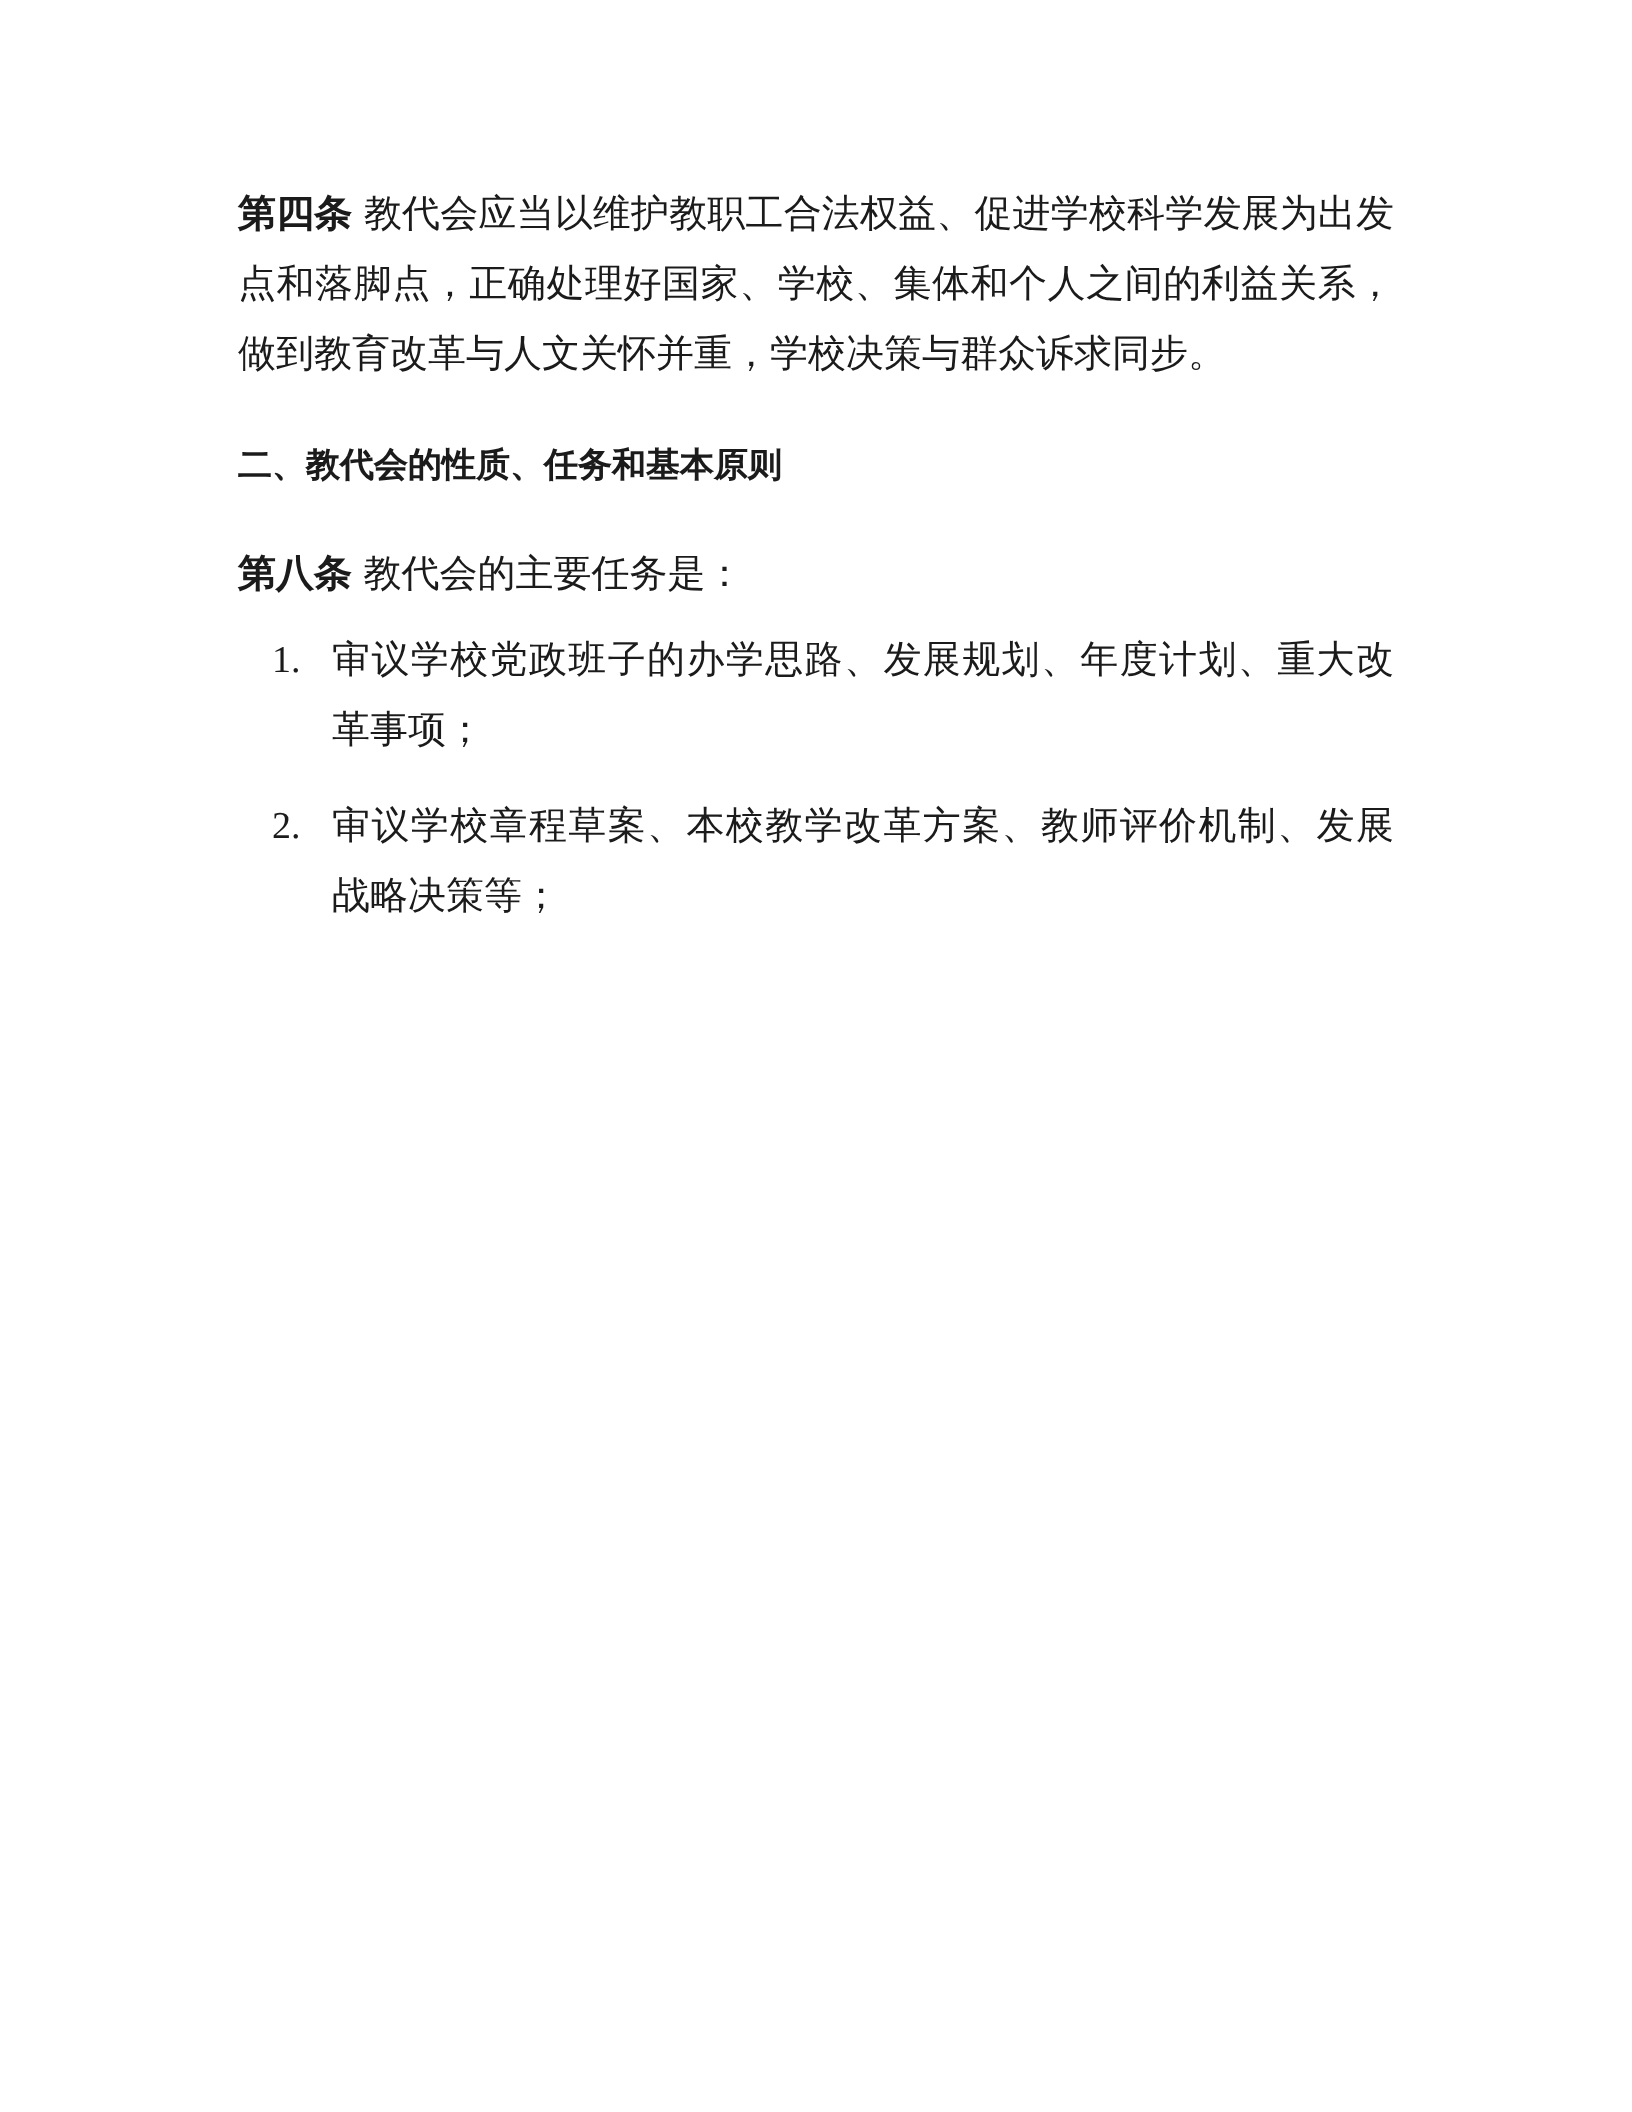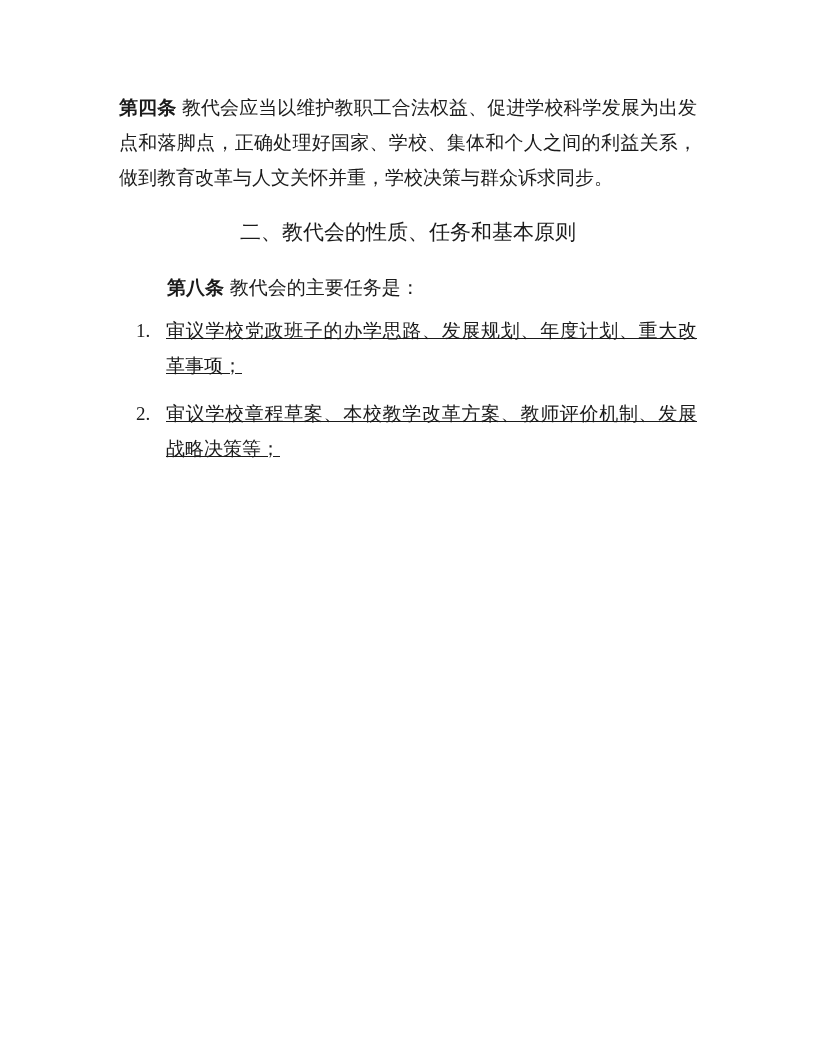--- a/index.html
+++ b/index.html
@@ -19,50 +19,47 @@
     font-size: 19px;
     line-height: 35px;
     overflow: hidden;
   }
   p.para {
     margin: 0 0 20px 0;
     text-align: justify;
   }
   p.para.tight {
     margin-bottom: 8px;
-    margin-left: 48px;
   }
   .label {
     font-weight: 700;
     margin-right: 0.3em;
   }
   h2.heading {
-    font-size: 21px;
-    font-weight: 400;
+    font-size: 17px;
+    font-weight: 700;
     line-height: 35px;
     margin: 8px 0 20px 0;
-    text-align: center;
   }
   .olist {
     margin: 0;
   }
   .li {
     display: flex;
     margin: 0 0 13px 0;
   }
   .num {
     flex: none;
     width: 30px;
     margin-left: 17px;
     text-align: left;
   }
   .li-text {
     flex: 1;
     text-align: justify;
-    text-decoration: underline;
   }
 </style>
 </head>
 <body>
 
 <div class="page">
 
   <p class="para"><span class="label">第四条</span><span>教代会应当以维护教职工合法权益、促进学校科学发展为出发点和落脚点，正确处理好国家、学校、集体和个人之间的利益关系，做到教育改革与人文关怀并重，学校决策与群众诉求同步。</span></p>
 
 

